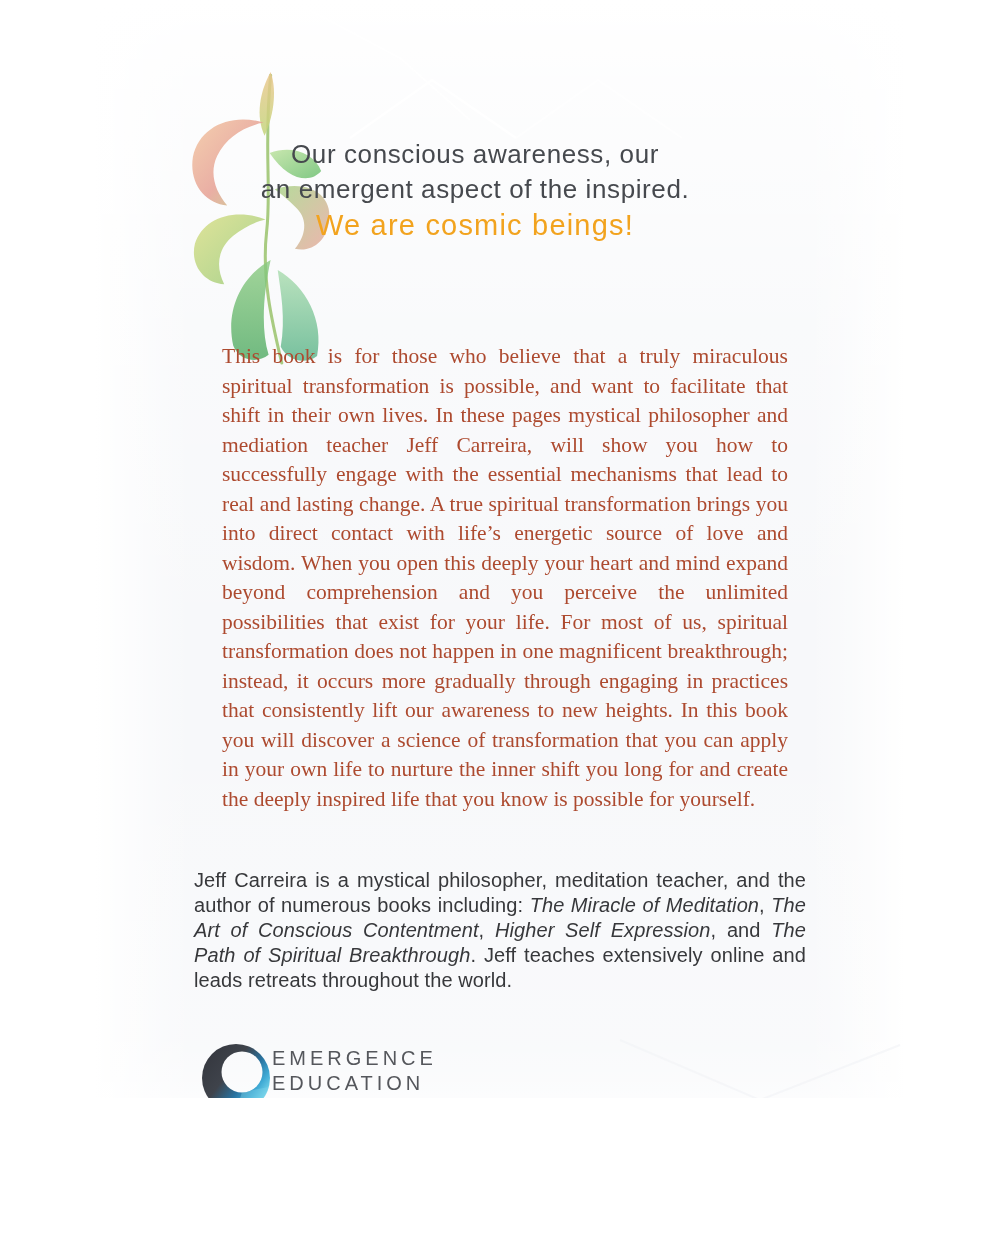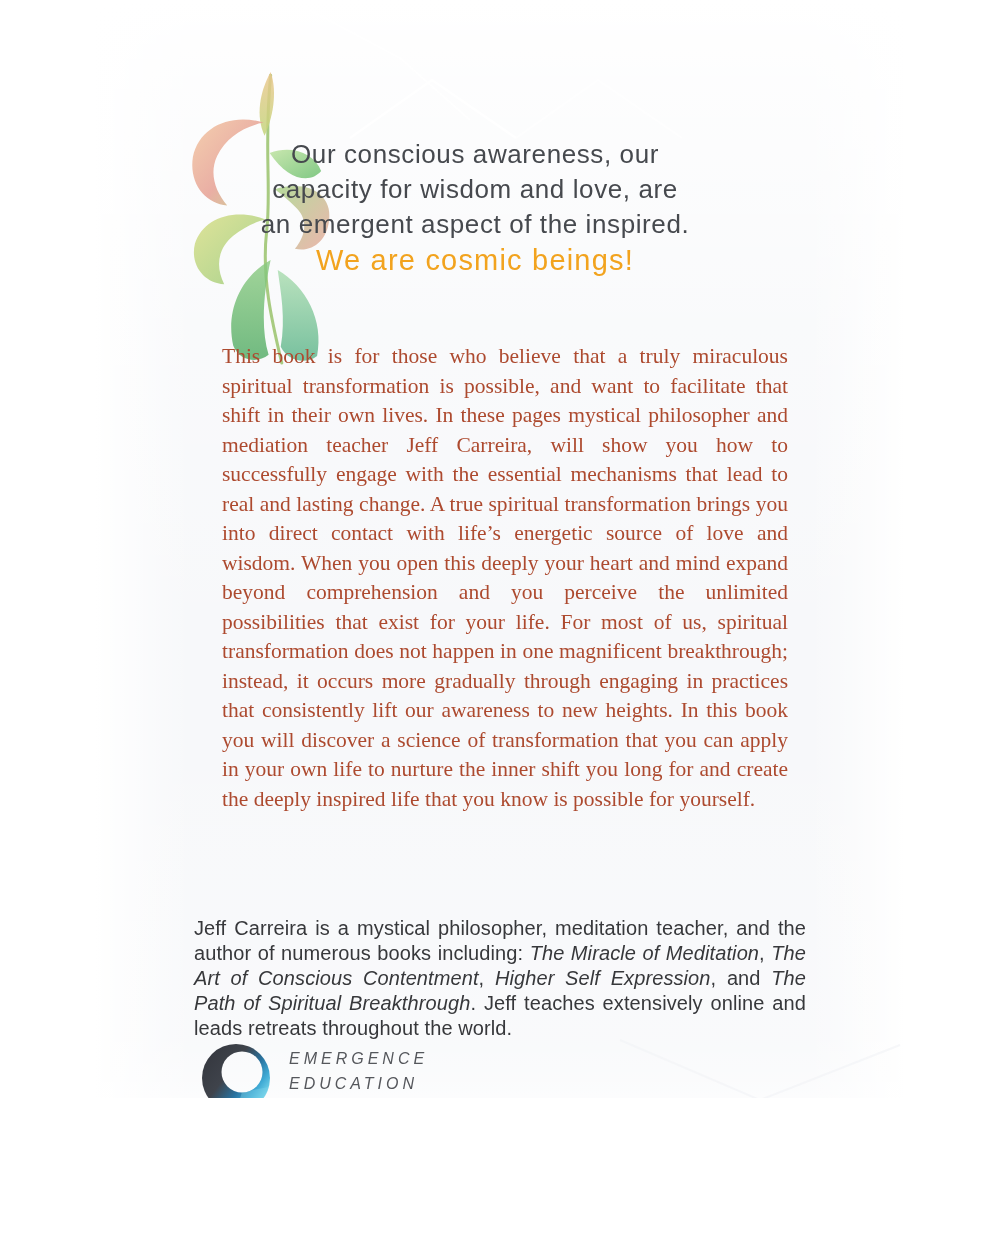--- a/index.html
+++ b/index.html
@@ -28,32 +28,32 @@
   .quote-line{font-size:26px;line-height:35px;letter-spacing:.6px;font-weight:400;}
   .quote-highlight{
     font-size:29px;line-height:36px;letter-spacing:1.2px;color:#f2a31e;
   }
   .synopsis{
     position:absolute;left:218px;top:338px;width:566px;margin:4px;
     font-family:"Liberation Serif",serif;
     font-size:21.5px;line-height:29.5px;text-align:justify;color:#ad4a2f;
   }
   .bio{
-    position:absolute;left:194px;top:916px;width:612px;margin:0;
+    position:absolute;left:194px;top:868px;width:612px;margin:0;
     font-size:20px;line-height:25px;text-align:justify;color:#37383b;letter-spacing:.1px;
   }
   .bio i{font-style:italic;}
   .publisher{
     position:absolute;left:200px;top:1042px;
     display:flex;align-items:flex-start;
   }
   .ring{width:72px;height:72px;flex:0 0 72px;}
   .publisher-text{
-    margin-left:17px;padding-top:4px;
-    font-size:16px;line-height:25px;letter-spacing:4px;color:#55575c;font-style:italic;
+    margin-left:0;padding-top:4px;
+    font-size:20px;line-height:25px;letter-spacing:4px;color:#55575c;
   }
 </style>
 </head>
 <body>
 
 <div class="page">
 
   <svg class="bg-pattern" viewBox="0 0 1000 1250" xmlns="http://www.w3.org/2000/svg">
     <g fill="none" stroke-linejoin="miter">
       <polyline points="350,138 432,80 516,138" stroke="#ffffff" stroke-width="2.5" opacity="0.85"></polyline>
@@ -102,21 +102,20 @@
     <path d="M90,62 C58,52 26,66 20,96 C16,122 32,142 54,144 C42,130 36,112 44,95 C53,77 70,66 90,62 Z" fill="url(#gPeach)" opacity=".8"></path>
     <path d="M96,92 C118,84 140,92 147,110 C136,123 114,119 96,92 Z" fill="url(#gGreen)" opacity=".85"></path>
     <path d="M101,128 C132,118 158,132 155,158 C153,179 138,191 121,187 C132,174 134,158 123,147 C115,139 108,133 101,128 Z" fill="url(#gCurl)" opacity=".8"></path>
     <path d="M92,158 C62,146 30,156 22,182 C17,203 31,221 51,222 C42,204 45,186 60,174 C70,166 82,160 92,158 Z" fill="url(#gYellow)" opacity=".8"></path>
     <path d="M97,198 C68,214 52,248 60,283 C66,298 84,301 95,292 C87,266 90,230 97,198 Z" fill="url(#gDeep)" opacity=".8"></path>
     <path d="M104,208 C132,224 150,258 143,293 C131,302 114,298 107,284 C112,256 107,230 104,208 Z" fill="url(#gTeal)" opacity=".8"></path>
   </svg>
 
   <div class="quote">
     <div class="quote-line">Our conscious awareness, our</div>
-    <div class="quote-line">capacity for wisdom and love, are</div>
     <div class="quote-line">an emergent aspect of the inspired.</div>
     <div class="quote-highlight">We are cosmic beings!</div>
   </div>
 
   <p class="synopsis">This book is for those who believe that a truly miraculous spiritual transformation is possible, and want  to facilitate that shift in their own lives. In these pages mystical philosopher and mediation teacher Jeff Carreira, will show you how to successfully engage with the essential mechanisms that lead to real and lasting change. A true spiritual transformation brings you into direct contact with life’s energetic source of love and wisdom. When you open this deeply your heart and mind expand beyond comprehension and you perceive the unlimited possibilities that exist for your life. For most of us, spiritual transformation does not happen in one magnificent breakthrough; instead, it occurs more gradually through engaging in practices that consistently lift our awareness to new heights. In this book you will discover a science of transformation that you can apply in your own life to nurture the inner shift you long for and create the deeply inspired life that you know is possible for yourself.</p>
 
   <p class="bio"><span>Jeff Carreira is a mystical philosopher, meditation teacher, and the author of numerous books including: </span><i>The Miracle of Meditation</i><span>, </span><i>The Art of Conscious Contentment</i><span>, </span><i>Higher Self Expression</i><span>, and </span><i>The Path of Spiritual Breakthrough</i><span>. Jeff teaches extensively online and leads retreats throughout the world.</span></p>
 
   <div class="publisher">
     <svg class="ring" viewBox="0 0 72 72" xmlns="http://www.w3.org/2000/svg">

